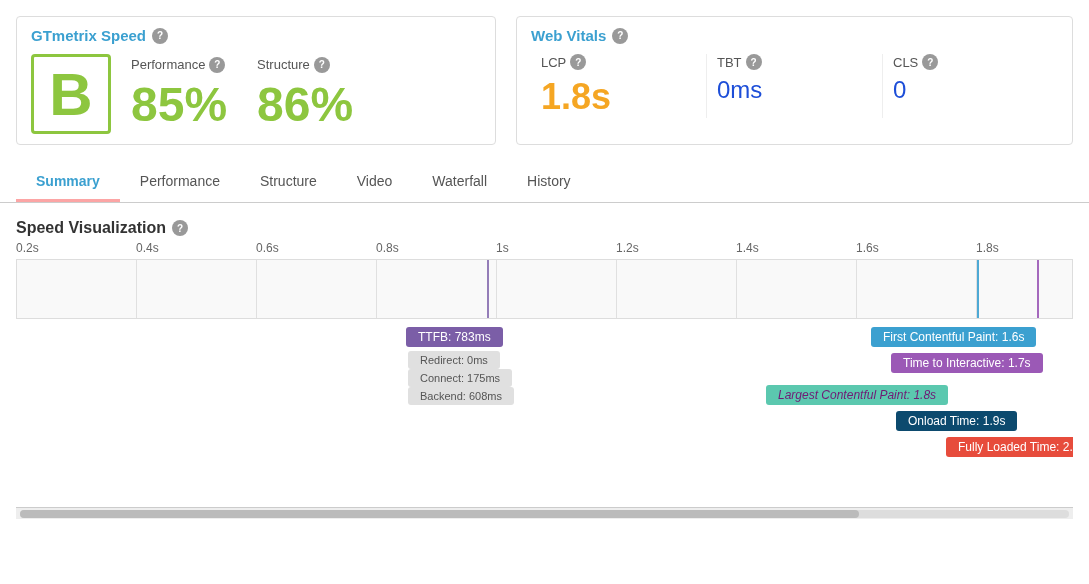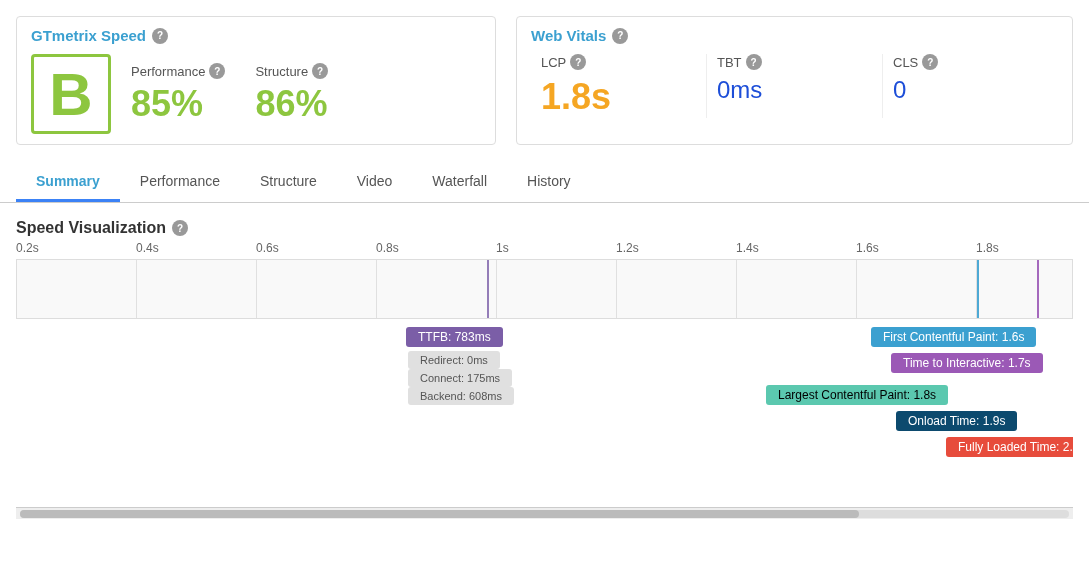--- a/index.html
+++ b/index.html
@@ -81,21 +81,21 @@
 
     .metric-label {
       font-size: 13px;
       color: #555;
       display: flex;
       align-items: center;
       gap: 4px;
     }
 
     .metric-value-green {
-      font-size: 36px;
+      font-size: 48px;
       font-weight: bold;
       color: #8dc63f;
     }
 
     .vitals-content {
       display: flex;
       gap: 0;
     }
 
     .vital-item {
@@ -145,21 +145,21 @@
       padding: 10px 20px;
       cursor: pointer;
       font-size: 14px;
       color: #555;
       border-bottom: 3px solid transparent;
       white-space: nowrap;
     }
 
     .tab.active {
       color: #3ba0d0;
-      border-bottom: 3px solid #3b82f6;
+      border-bottom: 3px solid #fca5a5;
       font-weight: bold;
     }
 
     
     .speed-section {
       padding: 16px 16px 0 16px;
     }
 
     .speed-title {
       font-size: 16px;
@@ -389,21 +389,21 @@
       <div class="annotation annotation-ttfb" style="left:390px; top:0;">TTFB: 783ms</div>
 
       <div class="annotation annotation-sub" style="left:392px; top:24px; color:#555;">Redirect: 0ms</div>
       <div class="annotation annotation-sub" style="left:392px; top:42px; color:#555;">Connect: 175ms</div>
       <div class="annotation annotation-sub" style="left:392px; top:60px; color:#555;">Backend: 608ms</div>
 
       <div class="annotation annotation-fcp" style="left:855px; top:0;">First Contentful Paint: 1.6s</div>
 
       <div class="annotation annotation-tti" style="left:875px; top:26px;">Time to Interactive: 1.7s</div>
 
-      <div class="annotation annotation-lcp" style="left:750px; top:58px; background:#5bc8af; color:#000000;">Largest Contentful Paint: 1.8s</div>
+      <div class="annotation annotation-lcp" style="left:750px; top:58px; background:#5bc8af; color:#701a75;font-style:italic;">Largest Contentful Paint: 1.8s</div>
 
       <div class="annotation annotation-onload" style="left:880px; top:84px; background:#0c4a6e;">Onload Time: 1.9s</div>
 
       <div class="annotation annotation-fully" style="left:930px; top:110px; background:#e74c3c;">Fully Loaded Time: 2.0s</div>
     </div>
   </div>
 
   <div class="scrollbar-bottom">
     <div class="scrollbar-track">
       <div class="scrollbar-thumb"></div>

